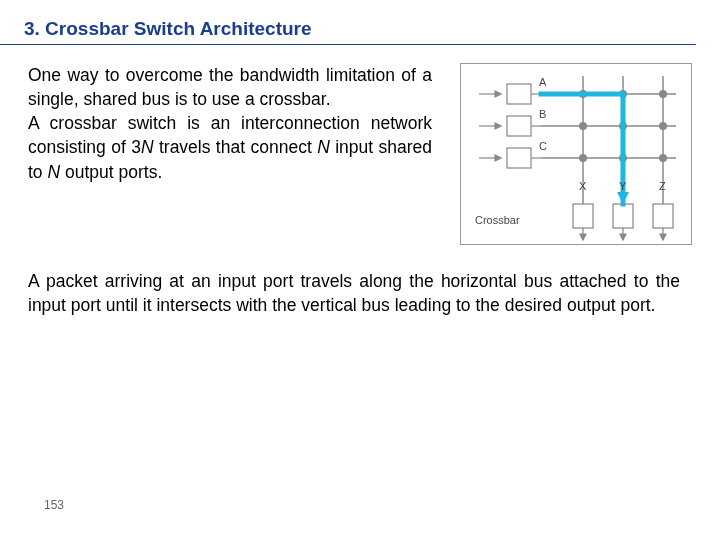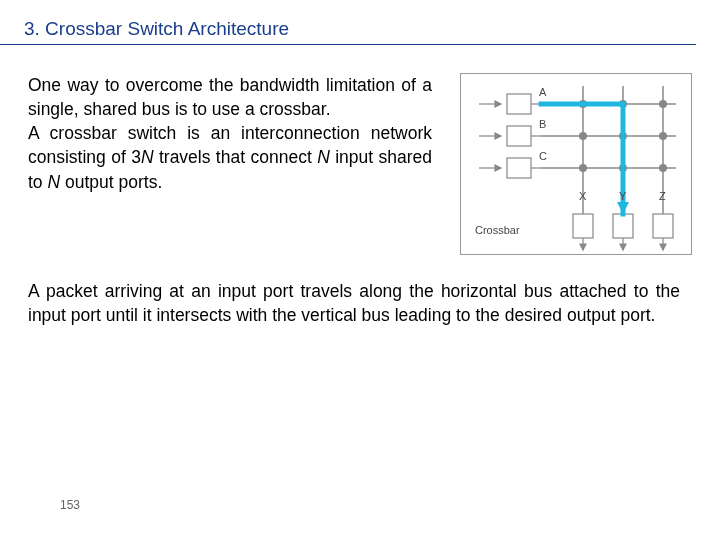--- a/index.html
+++ b/index.html
@@ -8,25 +8,25 @@
     width: 720px;
     height: 540px;
     font-family: Arial, Helvetica, sans-serif;
     background: #fff;
     color: #000;
     position: relative;
     box-sizing: border-box;
   }
   .heading {
     font-size: 19px;
-    font-weight: normal;
+    font-weight: bold;
     color: #1a3e8c;
     padding: 18px 0 4px 24px;
     border-bottom: 1px solid #1a3e8c;
-    margin-bottom: 28px;
+    margin-bottom: 18px;
     width: calc(100% - 48px);
   }
   .top-row {
     display: flex;
     padding: 0 28px;
     align-items: flex-start;
     gap: 28px;
     justify-content: flex-end;
   }
   .para1 {
@@ -45,21 +45,21 @@
     background: #fff;
   }
   .para2 {
     padding: 24px 40px 0 28px;
     font-size: 17.5px;
     line-height: 1.38;
     text-align: justify;
   }
   .page-num {
     position: absolute;
-    left: 60px;
+    left: 44px;
     bottom: 28px;
     font-size: 12px;
     color: #666;
   }
   
   .diagram-box svg { width: 100%; height: 100%; display: block; }
 </style>
 </head>
 <body>
 

